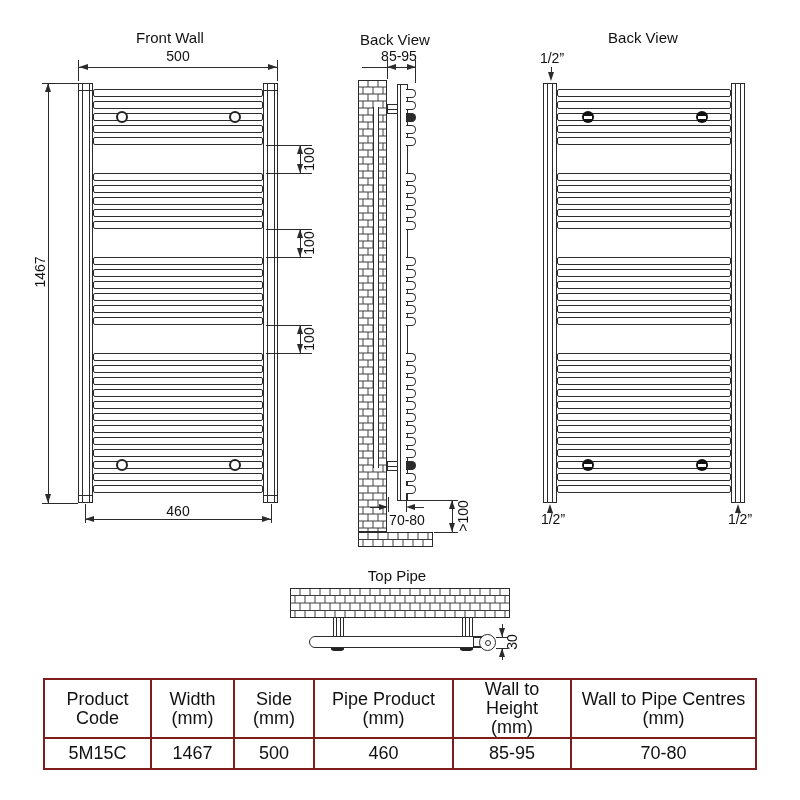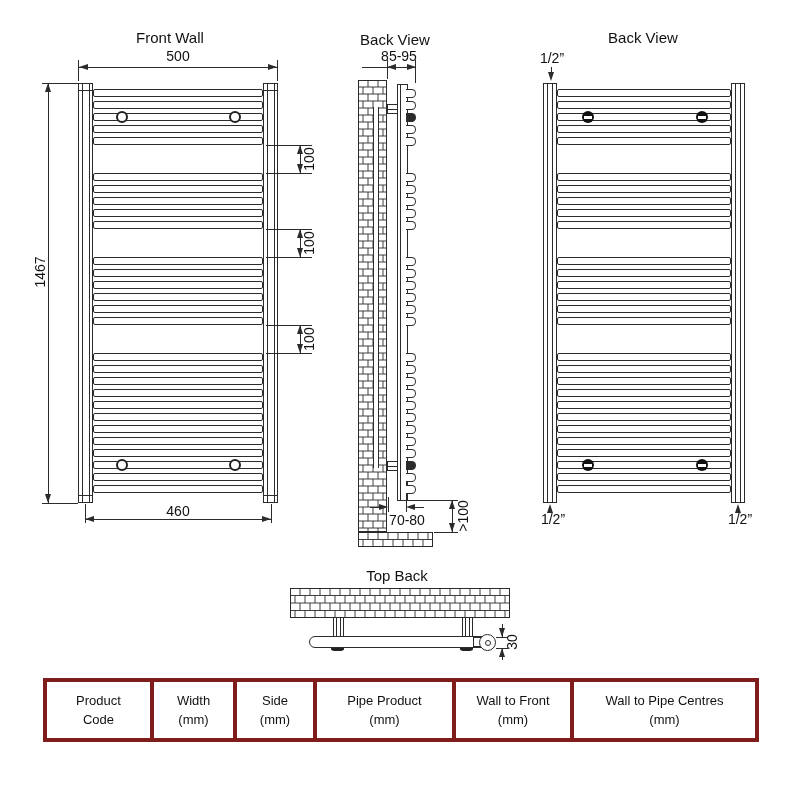--- a/index.html
+++ b/index.html
@@ -24,22 +24,22 @@
   .brk{position:absolute;box-sizing:border-box;background:#fff;border:1px solid #2b2b2b;}
   .panel{position:absolute;box-sizing:border-box;background:#fff;border:1px solid #2b2b2b;}
   .foot{position:absolute;background:#222;border-radius:40%;}
   .ar{position:absolute;width:0;height:0;border-style:solid;}
   .ar-u{border-width:0 3.5px 9px 3.5px;border-color:transparent transparent #2b2b2b transparent;}
   .ar-d{border-width:9px 3.5px 0 3.5px;border-color:#2b2b2b transparent transparent transparent;}
   .ar-l{border-width:3.5px 9px 3.5px 0;border-color:transparent #2b2b2b transparent transparent;}
   .ar-r{border-width:3.5px 0 3.5px 9px;border-color:transparent transparent transparent #2b2b2b;}
   #spec{position:absolute;left:43px;top:678px;border-collapse:collapse;table-layout:fixed;
         background:#fff;}
-  #spec td{border:4px solid #7f1d1d;text-align:center;vertical-align:middle;
-           font-size:13px;line-height:19px;padding:0 3px;color:#111;}
+  #spec td{border:2px solid #7f1d1d;text-align:center;vertical-align:middle;
+           font-size:18px;line-height:19px;padding:0 3px;color:#111;}
   #spec td.hd{height:56px;white-space:pre-line;}
   #spec td.vl2{height:29px;}
 </style>
 </head>
 <body>
 
 <div id="canvas">
 
   <div class="t" style="left:100px;top:29px;width:140px;">Front Wall</div>
 
@@ -450,21 +450,21 @@
       <div class="screw" style="left: 153px; top: 376px;">
         <div class="slot" style=""></div>
       </div>
     </div>
 
   <div class="ar ar-u" style="left:546.5px;top:504px;"></div>
   <div class="dim" style="left:533px;top:511px;width:40px;">1/2”</div>
   <div class="ar ar-u" style="left:734.5px;top:504px;"></div>
   <div class="dim" style="left:720px;top:511px;width:40px;">1/2”</div>
 
-  <div class="t" style="left:327px;top:567px;width:140px;">Top Back</div>
+  <div class="t" style="left:327px;top:567px;width:140px;">Top Pipe</div>
 
   <div class="abs" id="top-wall" style="left:290px;top:588px;width:220px;height:30px;"><svg width="220" height="30">
         <rect x="0.5" y="0.5" width="219" height="29" fill="#fff" stroke="#2b2b2b"></rect>
         <line x1="10" y1="0" x2="10" y2="7.5" stroke="#2b2b2b" stroke-width="0.9"></line>
         <line x1="20" y1="0" x2="20" y2="7.5" stroke="#2b2b2b" stroke-width="0.9"></line>
         <line x1="30" y1="0" x2="30" y2="7.5" stroke="#2b2b2b" stroke-width="0.9"></line>
         <line x1="40" y1="0" x2="40" y2="7.5" stroke="#2b2b2b" stroke-width="0.9"></line>
         <line x1="50" y1="0" x2="50" y2="7.5" stroke="#2b2b2b" stroke-width="0.9"></line>
         <line x1="60" y1="0" x2="60" y2="7.5" stroke="#2b2b2b" stroke-width="0.9"></line>
         <line x1="70" y1="0" x2="70" y2="7.5" stroke="#2b2b2b" stroke-width="0.9"></line>
@@ -589,24 +589,32 @@
     <tbody>
       <tr>
         <td class="hd">Product
 Code</td>
         <td class="hd">Width
 (mm)</td>
         <td class="hd">Side
 (mm)</td>
         <td class="hd">Pipe Product
 (mm)</td>
-        <td class="hd">Wall to Front
+        <td class="hd">Wall to Height
 (mm)</td>
         <td class="hd">Wall to Pipe Centres
 (mm)</td>
+      </tr>
+      <tr>
+        <td class="vl2">5M15C</td>
+        <td class="vl2">1467</td>
+        <td class="vl2">500</td>
+        <td class="vl2">460</td>
+        <td class="vl2">85-95</td>
+        <td class="vl2">70-80</td>
       </tr>
     </tbody>
   </table>
 
 <div class="hl" style="left: 266px; top: 145px; width: 46px;"></div>
     <div class="hl" style="left: 266px; top: 173px; width: 46px;"></div>
     <div class="vl" style="left: 300px; top: 145px; height: 28px;"></div>
     <div class="ar ar-u" style="left: 296.5px; top: 145px;"></div>
     <div class="ar ar-d" style="left: 296.5px; top: 164px;"></div>
     <div class="vtext" style="left: 259px; top: 150px; width: 100px;">100</div>

